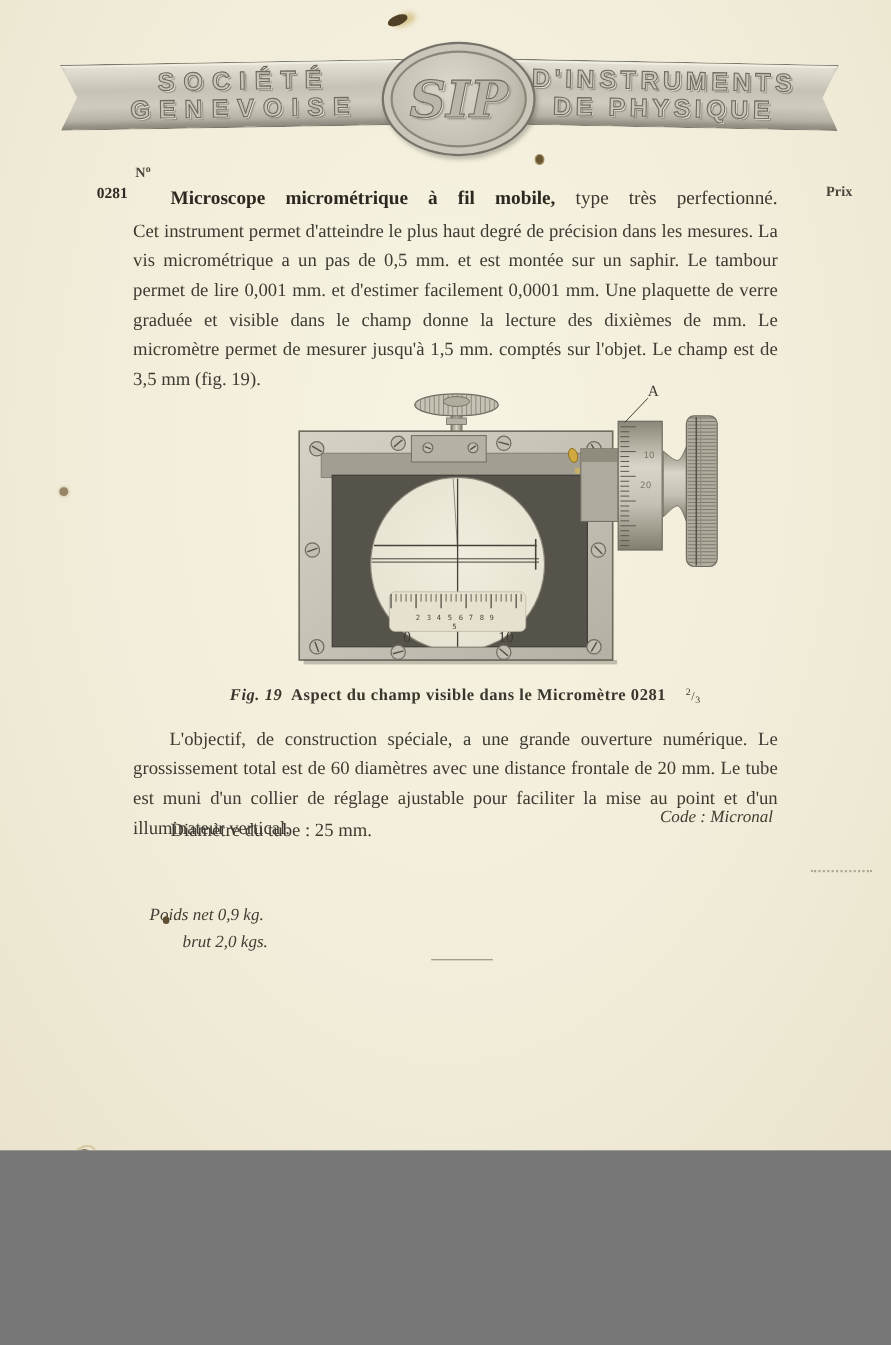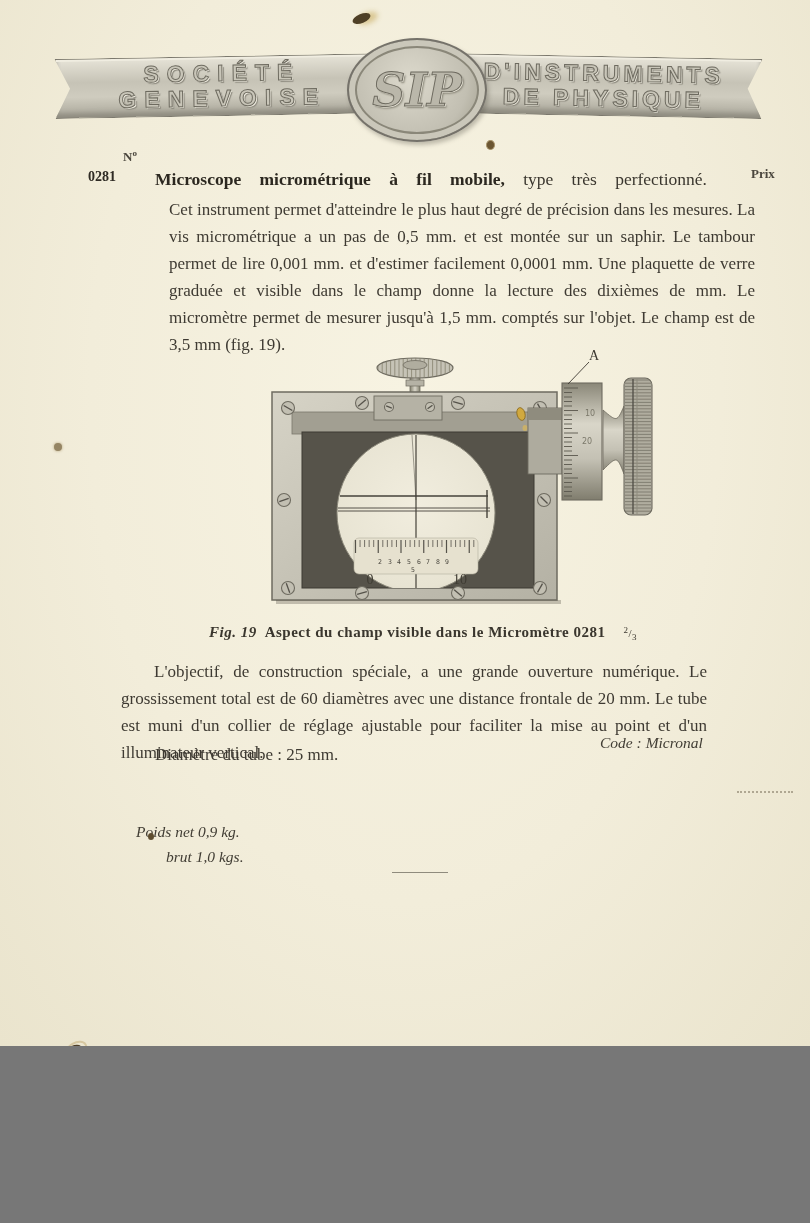--- a/index.html
+++ b/index.html
@@ -52,21 +52,21 @@
   .no-label sup{font-size:9px;vertical-align:super;}
   .prix-label{left:723px;top:166px;}
   
   .article-number{position:absolute;left:88px;top:169px;font-weight:bold;font-size:14px;color:#2f2b24;}
   .article-title{
     position:absolute;left:155px;top:169px;width:552px;font-size:17.5px;
     text-align:justify;text-align-last:justify;color:#3a362e;
   }
   .article-title b{color:#2c2820;}
   .para{position:absolute;left:121px;width:586px;font-size:17px;line-height:27px;text-align:justify;color:#3e3a32;}
-  .para1{top:196px;margin-left:48px;}
+  .para1{top:196px;}
   .para2{top:658px;text-indent:33px;}
   .tube-line{position:absolute;left:155px;top:745px;font-size:17px;color:#3e3a32;text-align:right;}
   .weights{position:absolute;left:136px;top:819px;font-style:italic;font-size:15.5px;line-height:25px;color:#413d34;}
   .weights .gross{margin-left:30px;}
   .code-line{position:absolute;left:600px;top:734px;font-style:italic;font-size:15.5px;color:#413d34;}
   .code-leader{position:absolute;left:737px;top:791px;width:56px;border-bottom:2px dotted #958c77;opacity:.7;}
   
   .fig-wrap{position:absolute;left:262px;top:350px;width:400px;height:258px;}
   .caption{
     position:absolute;left:36px;right:0;top:624px;text-align:center;
@@ -368,21 +368,21 @@
 
   <div class="caption">
     <span class="figlbl">Fig. 19</span><span>Aspect du champ visible dans le Micromètre 0281</span><span class="frac"><sup>2</sup>/<sub>3</sub></span>
   </div>
 
   <div class="para para2">L'objectif, de construction spéciale, a une grande ouverture numérique. Le grossissement total est de 60 diamètres avec une distance frontale de 20 mm. Le tube est muni d'un collier de réglage ajustable pour faciliter la mise au point et d'un illuminateur vertical.</div>
   <div class="tube-line">Diamètre du tube : 25 mm.</div>
 
   <div class="weights">
     <div>Poids net 0,9 kg.</div>
-    <div class="gross">brut 1,0 kgs.</div>
+    <div class="gross">brut 2,0 kgs.</div>
   </div>
   <div class="code-line">Code :  Micronal</div>
   <div class="code-leader"></div>
 
   <div class="divider"></div>
   <div class="page-number">— 30 —</div>
 
   <div class="artifact hole-top"></div>
   <div class="artifact speck-a"></div>
   <div class="artifact speck-b"></div>

